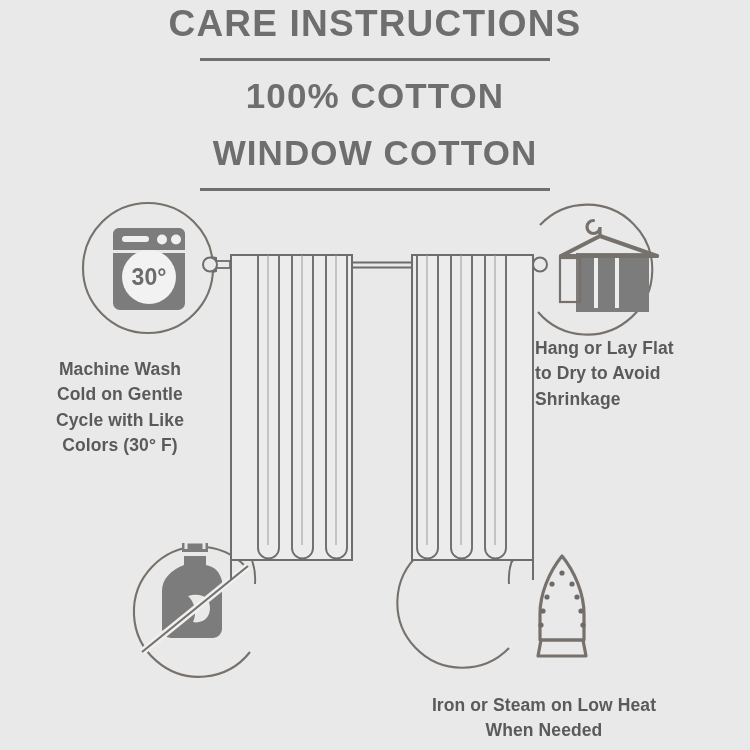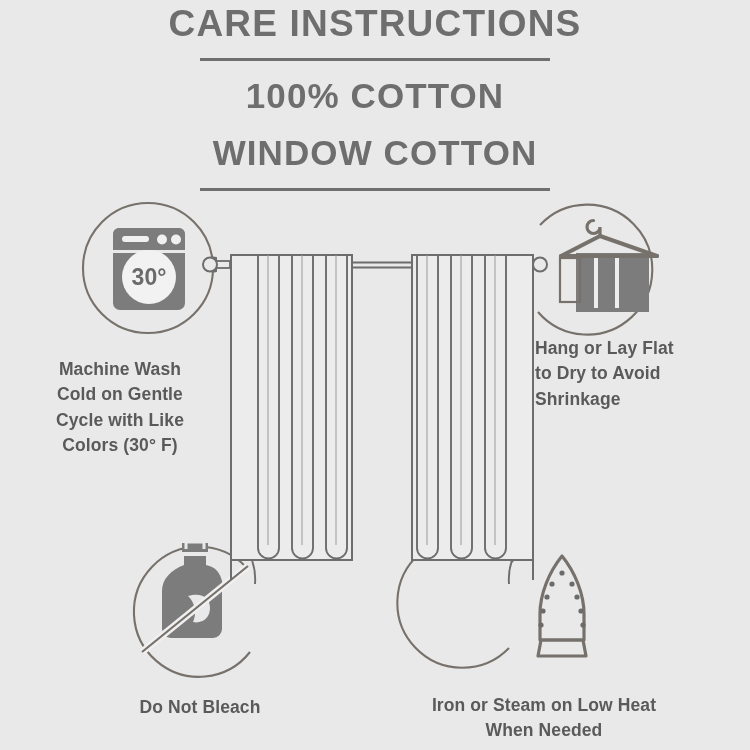--- a/index.html
+++ b/index.html
@@ -233,18 +233,17 @@
 
   <div class="caption" id="cap-wash">Machine Wash
 Cold on Gentle
 Cycle with Like
 Colors (30° F)</div>
 
   <div class="caption" id="cap-dry">Hang or Lay Flat
 to Dry to Avoid
 Shrinkage</div>
 
-  <div class="caption" id="cap-bleach">Do Not Bleach</div>
 
   <div class="caption" id="cap-iron">Iron or Steam on Low Heat
 When Needed</div>
 
 </div>
 
 </body></html>

